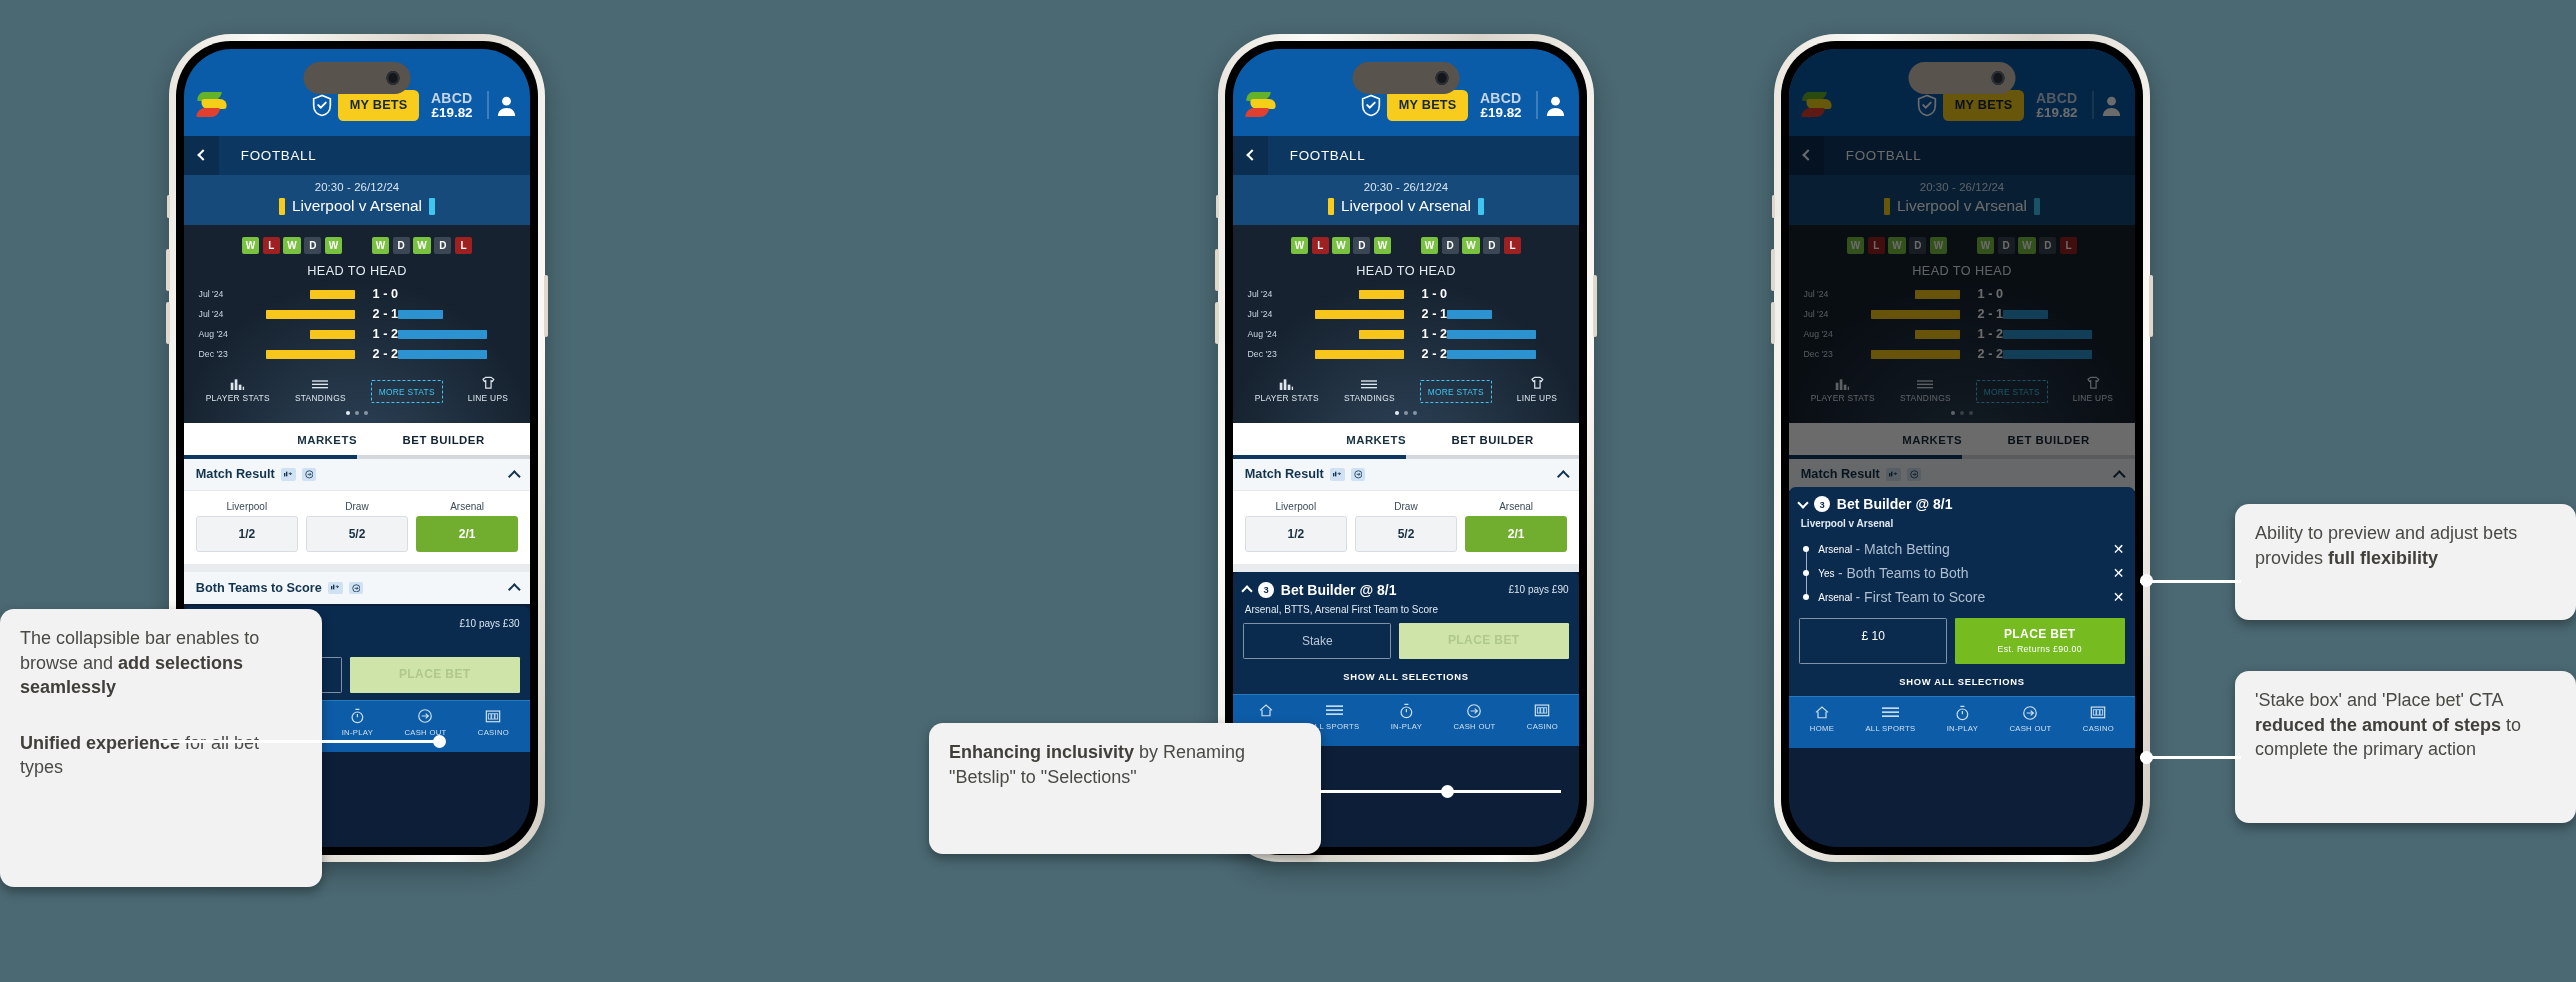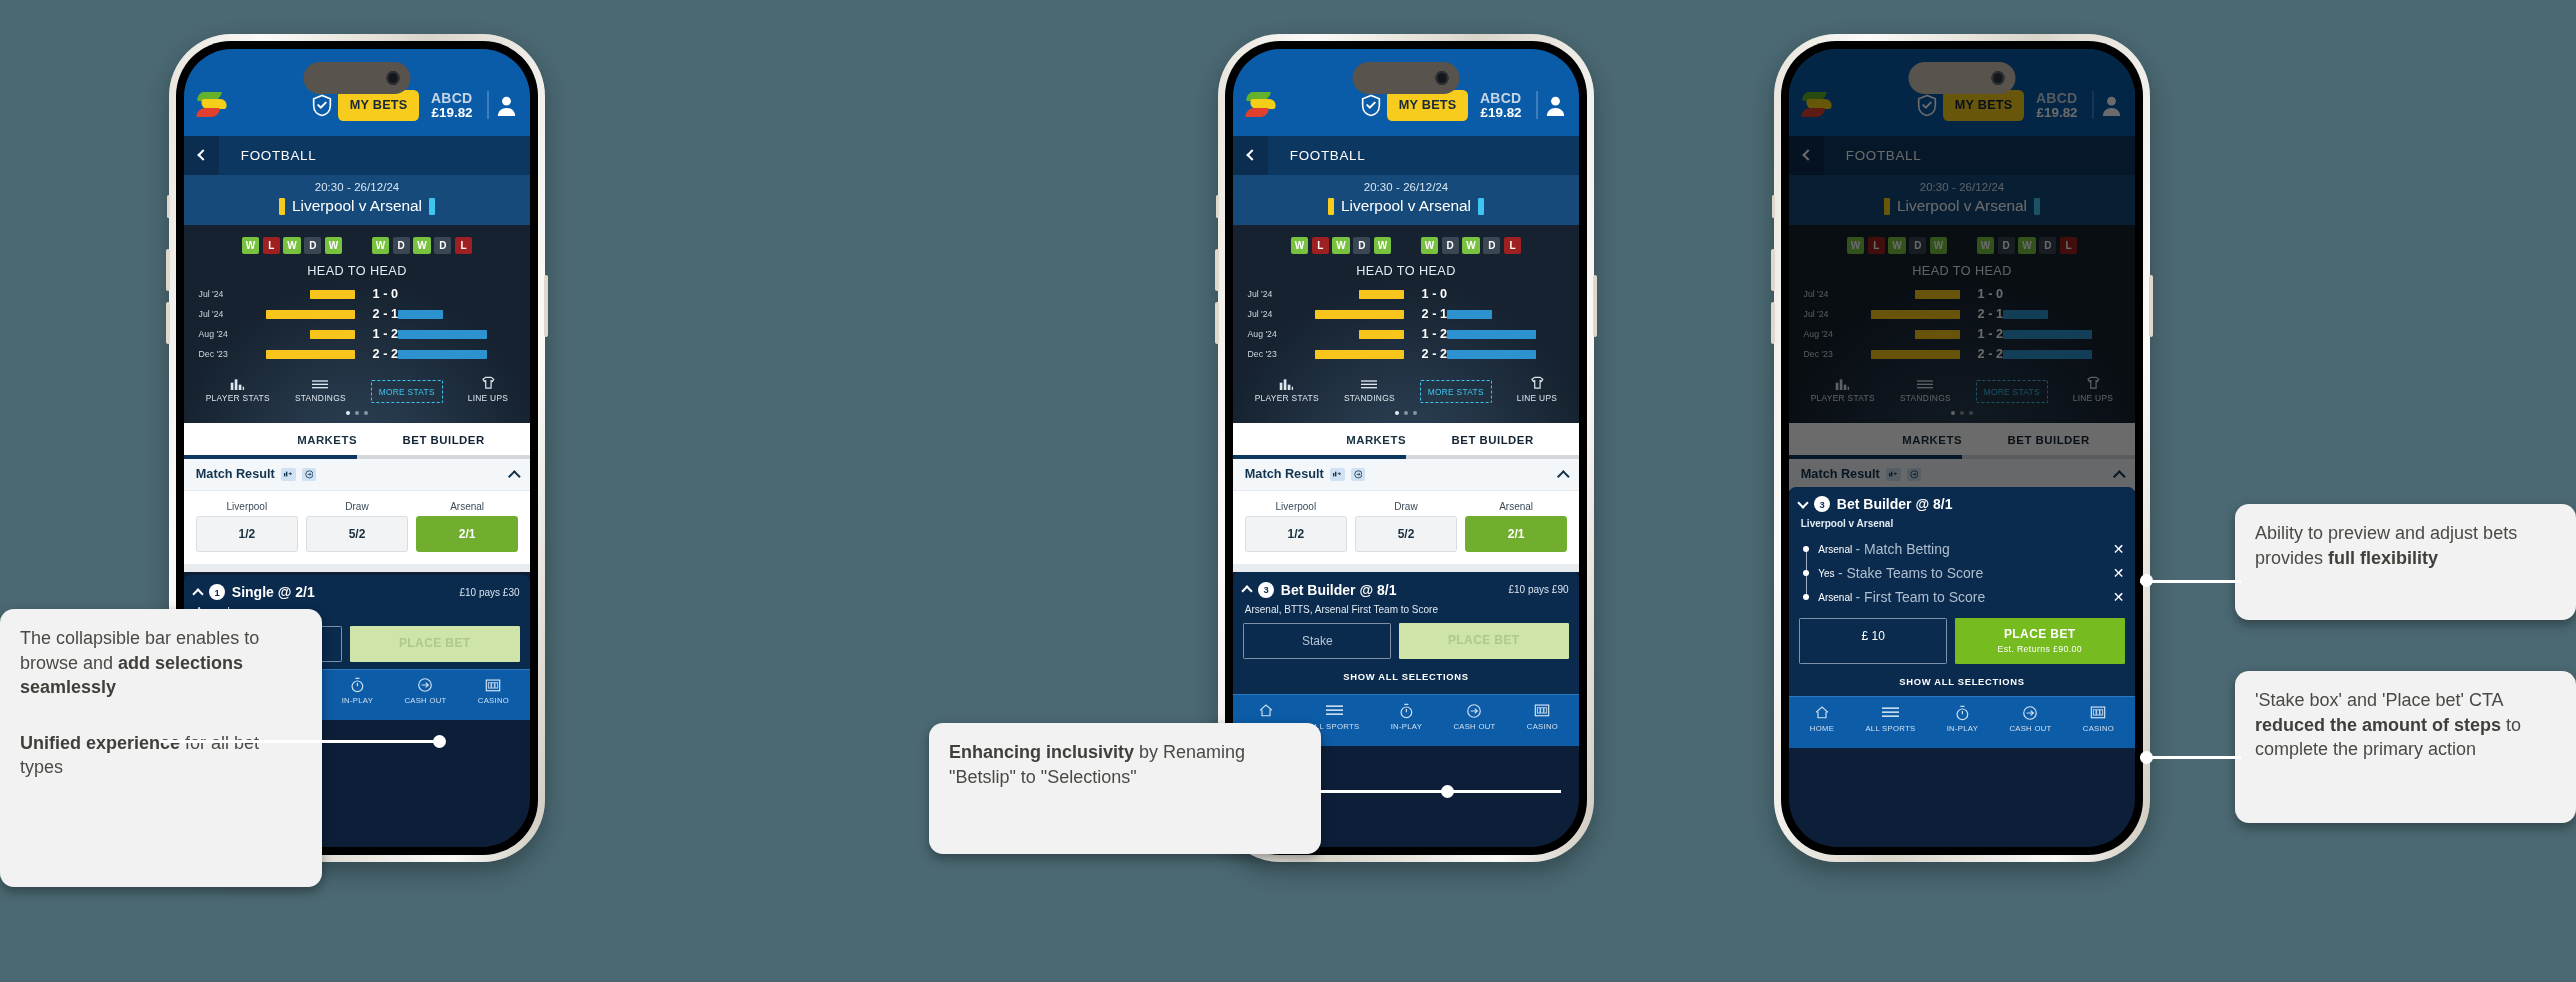--- a/index.html
+++ b/index.html
@@ -375,20 +375,37 @@
             <div class="oc">
               <div class="lbl">Draw</div>
               <div class="btn">5/2</div>
             </div>
             <div class="oc">
               <div class="lbl">Arsenal</div>
               <div class="btn sel">2/1</div>
             </div>
           </div>
           <div class="gapbar"></div>
+          <div class="mkthdr" style="border-bottom:none">
+            <span class="nm">Both Teams to Score</span>
+            <span class="mini">
+                <svg width="7.4" height="7.4" viewBox="0 0 11 11">
+                  <rect x="0" y="3" width="2" height="5" fill="#12344f"></rect>
+                  <rect x="3" y="1" width="2" height="7" fill="#12344f"></rect>
+                  <path d="M7 4h4M9 2l2 2-2 2" stroke="#12344f" stroke-width="1.3" fill="none"></path>
+                </svg>
+              </span>
+            <span class="mini">
+                <svg width="8.7" height="8.7" viewBox="0 0 13 13">
+                  <circle cx="6.5" cy="6.5" r="5.4" fill="none" stroke="#12344f" stroke-width="1.2"></circle>
+                  <path d="M4 6.5h5M7 4.5l2 2-2 2" stroke="#12344f" stroke-width="1.2" fill="none"></path>
+                </svg>
+              </span>
+            <span class="chev-u"></span>
+          </div>
         </div>
 
         <div class="slip" style="margin-top:2.7px">
           <div class="sliptop">
             <span class="chev-s"></span>
             <span class="cnt">1</span>
             <span class="t">Single  @ 2/1</span>
             <span class="pays">£10 pays £30</span>
           </div>
           <div class="slipsub">Arsenal</div>
@@ -855,21 +872,21 @@
             <span class="selline"></span>
             <div class="selrow">
               <span class="dot"></span>
               <span class="a">Arsenal</span>
               <span class="b">-  Match Betting</span>
               <span class="xmark">✕</span>
             </div>
             <div class="selrow">
               <span class="dot"></span>
               <span class="a">Yes</span>
-              <span class="b">-  Stake Teams to Score</span>
+              <span class="b">-  Both Teams to Both</span>
               <span class="xmark">✕</span>
             </div>
             <div class="selrow">
               <span class="dot"></span>
               <span class="a">Arsenal</span>
               <span class="b">-  First Team to Score</span>
               <span class="xmark">✕</span>
             </div>
           </div>
 

